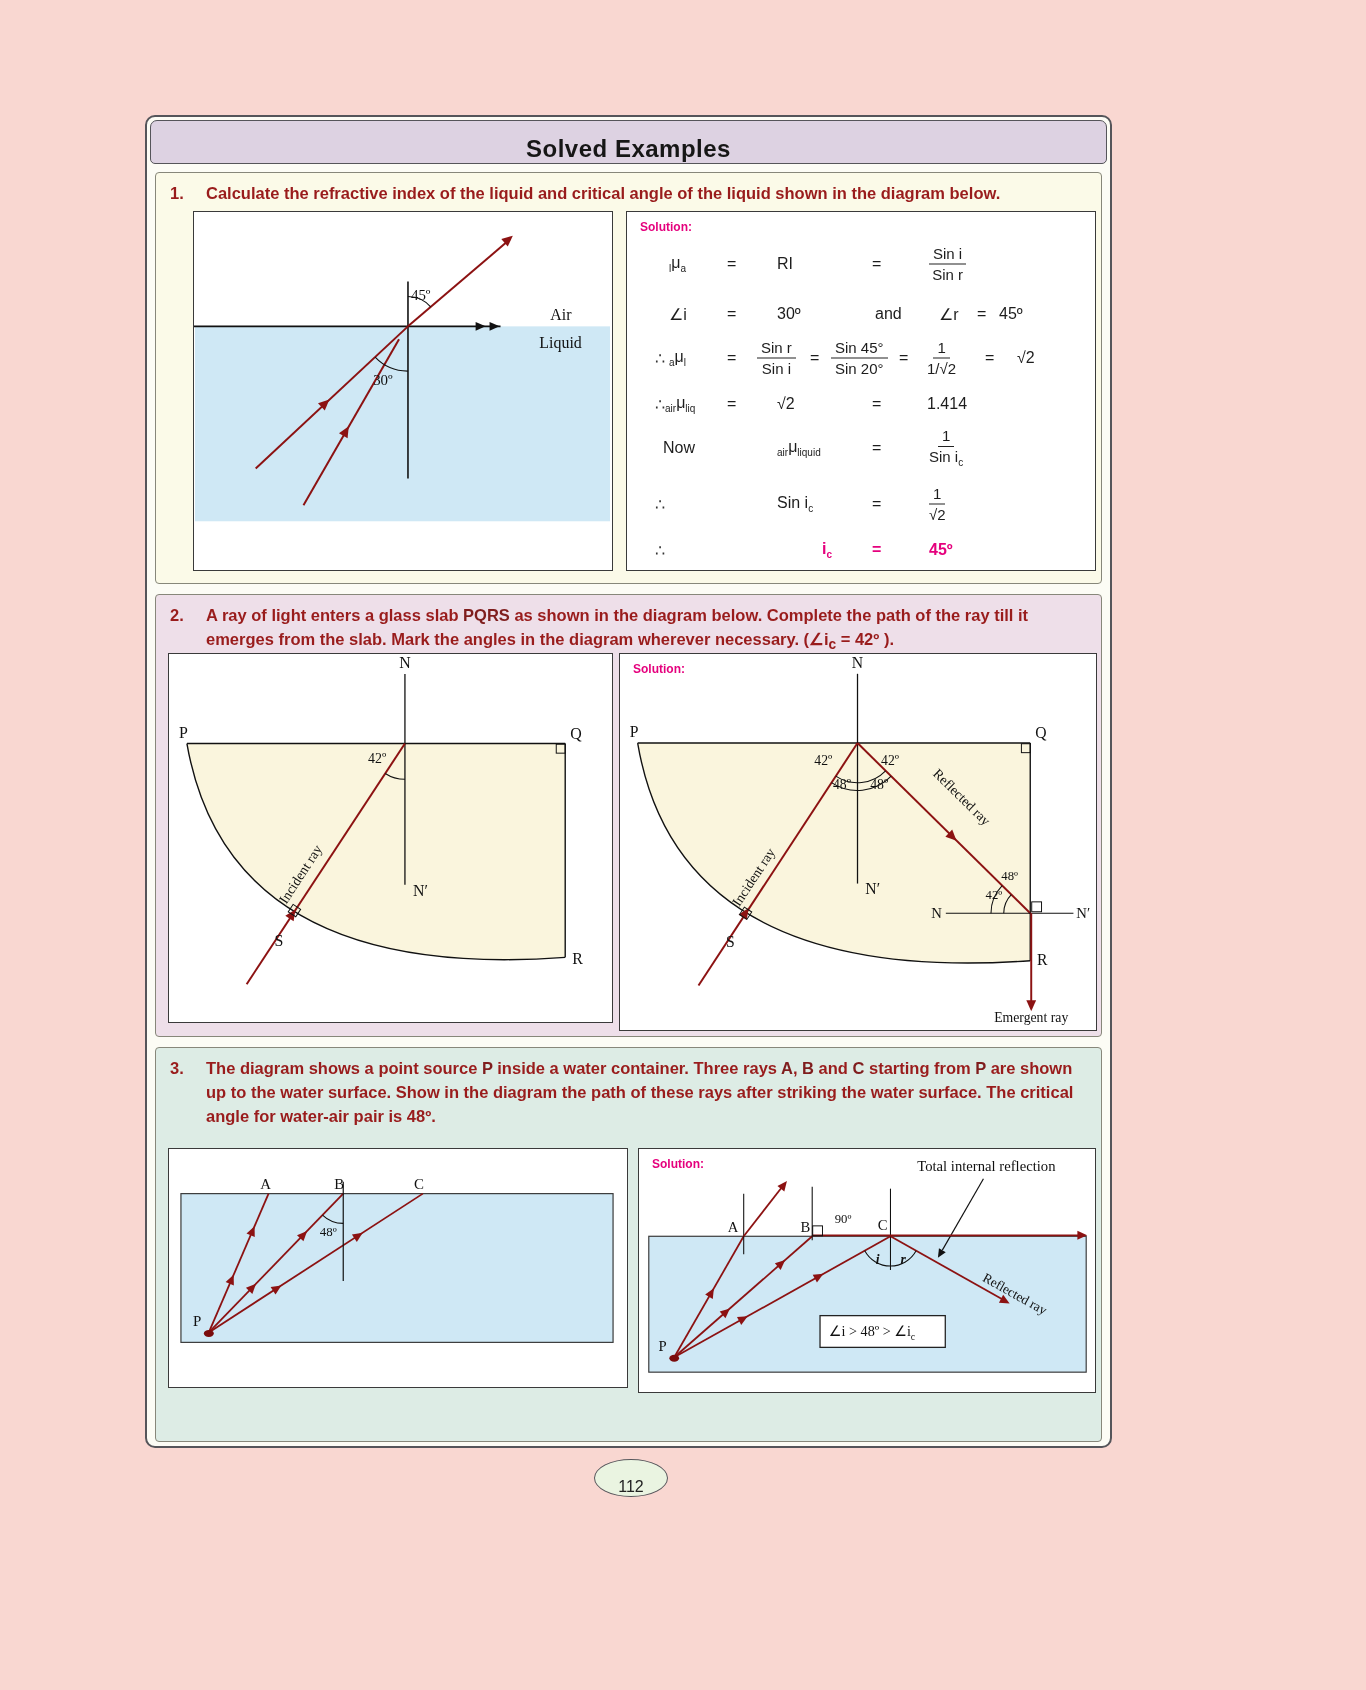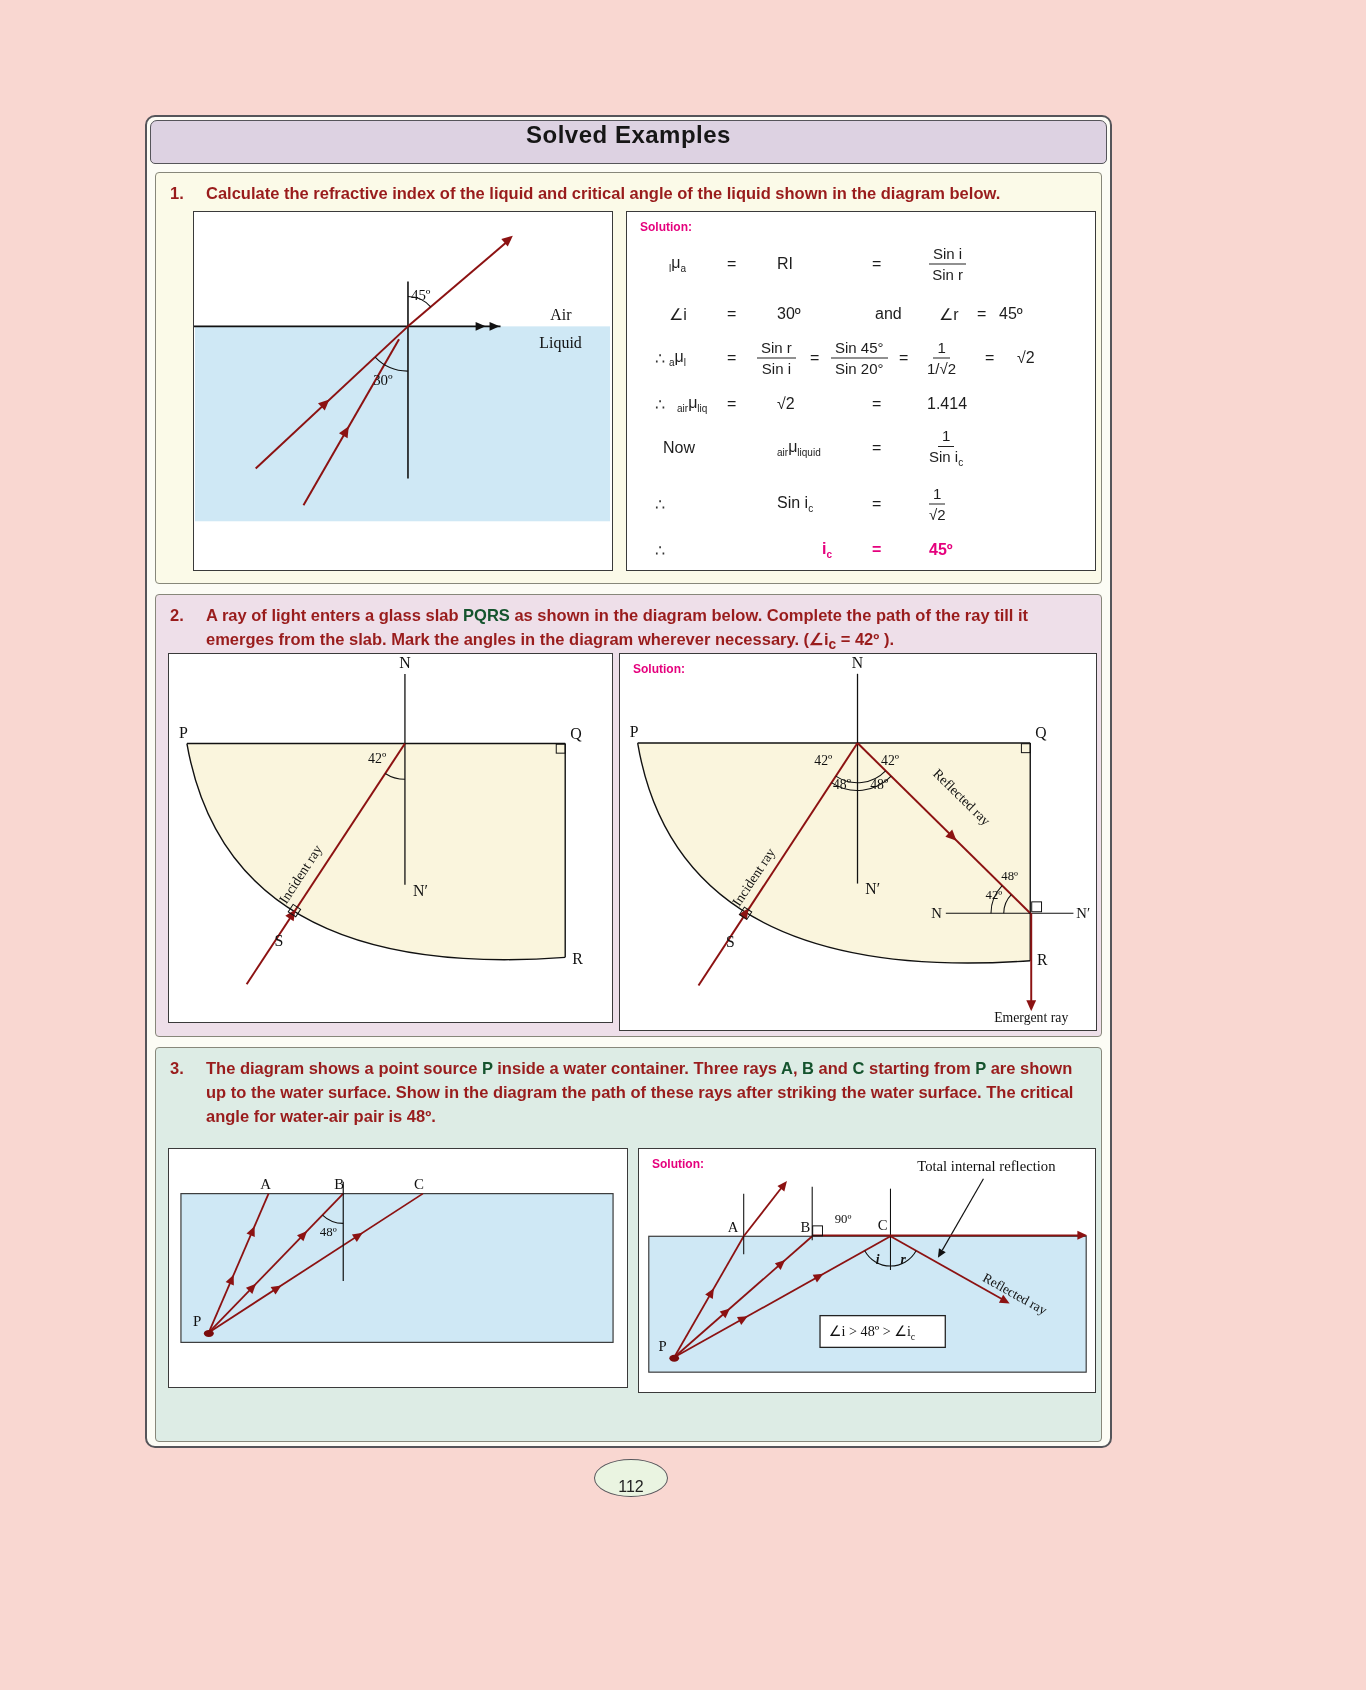--- a/index.html
+++ b/index.html
@@ -9,31 +9,31 @@
     font-family:"Liberation Sans", sans-serif;
     position:relative;
   }
   .main {
     position:absolute; left:145px; top:115px; width:967px; height:1333px;
     background:#fcfcf5; border:2px solid #55555a; border-radius:10px;
   }
   .header {
     position:absolute; left:3px; top:3px; right:3px; height:44px;
     background:#ddd2e2; border:1.5px solid #55555a; border-radius:7px 7px 5px 5px;
-    display:flex; align-items:flex-start; justify-content:center;
+    display:flex; align-items:flex-end; justify-content:center;
   }
   .header h1 { font-size:24px; font-weight:bold; color:#161616; letter-spacing:.5px; }
   .sec { position:absolute; left:8px; width:947px; border:1.5px solid #87877a; border-radius:4px; }
   .sec1 { top:55px;  height:412px; background:#fbfae8; }
   .sec2 { top:477px; height:443px; background:#eedfe9; }
   .sec3 { top:930px; height:395px; background:#ddece5; }
   .qrow { display:flex; padding:9px 16px 2px 14px; color:#991c1c; font-weight:bold; font-size:16.5px; line-height:1.45; }
   .qnum { width:36px; flex:0 0 36px; }
   .qtext { flex:1; }
-  .magenta { color:#14532d; }
+  .magenta { color:#7f1d1d; }
   .panel { position:absolute; background:#ffffff; border:1.6px solid #3a3a3a; }
   .panel svg { display:block; width:100%; height:100%; }
   .sol-label { position:absolute; top:8px; left:13px; color:#e5007d; font-weight:bold; font-size:12px; z-index:3; }
   
   .eqs { position:absolute; inset:0; font-size:16px; color:#1d1d1d; }
   .eqrow { position:absolute; left:0; right:0; height:0; }
   .eqrow > span { position:absolute; transform:translateY(-50%); white-space:nowrap; }
   .muterm sub, .eqs sub { font-size:10px; }
   .frac { display:inline-flex; flex-direction:column; align-items:center; font-size:15px; line-height:1.2; }
   .frac .num { border-bottom:1.3px solid #222; padding:0 4px 1px; }
@@ -133,21 +133,21 @@
           <span style="left:272px">=</span>
           <span class="frac" style="left:300px">
               <span class="num">1</span>
               <span class="den">1/√2</span>
             </span>
           <span style="left:358px">=</span>
           <span style="left:390px">√2</span>
         </div>
         <div class="eqrow" style="top:192px">
           <span class="tf" style="left:28px">∴</span>
-          <span class="muterm" style="left:50px"><sub>air</sub><span>μ</span><sub>liq</sub></span>
+          <span class="muterm" style="left:38px"><sub>air</sub><span>μ</span><sub>liq</sub></span>
           <span style="left:100px">=</span>
           <span style="left:150px">√2</span>
           <span style="left:245px">=</span>
           <span style="left:300px">1.414</span>
         </div>
         <div class="eqrow" style="top:236px">
           <span style="left:36px">Now</span>
           <span class="muterm" style="left:150px"><sub>air</sub><span>μ</span><sub>liquid</sub></span>
           <span style="left:245px">=</span>
           <span class="frac" style="left:302px">

